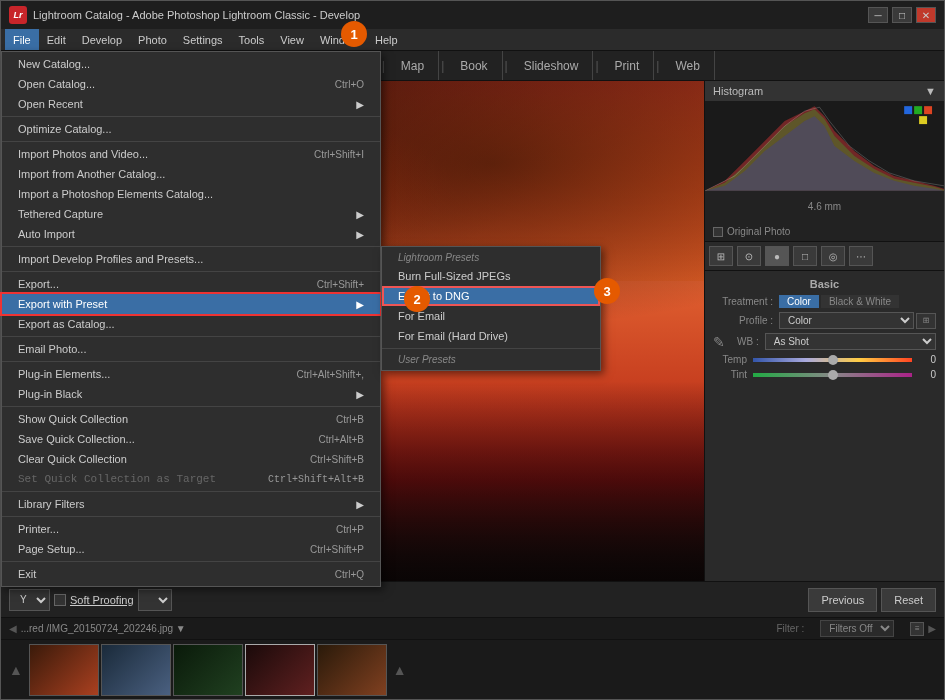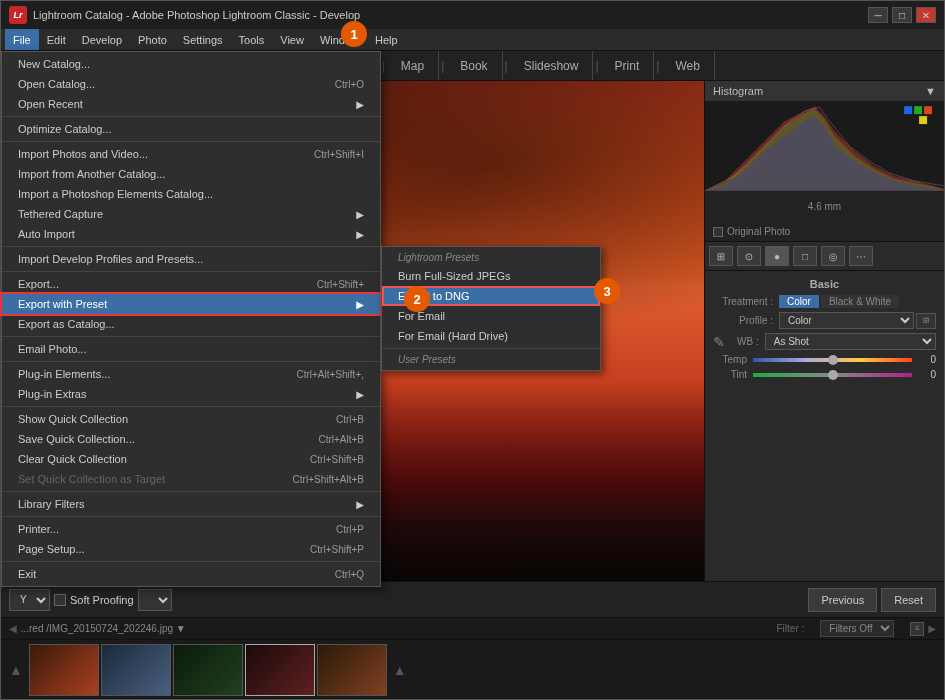--- a/index.html
+++ b/index.html
@@ -144,21 +144,21 @@
       padding: 4px 16px;
       color: #ccc;
       font-size: 11px;
       cursor: pointer;
       display: flex;
       align-items: center;
       justify-content: space-between;
       white-space: nowrap;
     }
     .file-menu-item.highlighted { background: #3a6ea5; color: white; }
-    .file-menu-item.disabled { color: #666; cursor: default; }
+    .file-menu-item.disabled { color: #666; cursor: default; font-family: Liberation Mono, monospace; }
     .file-menu-separator {
       height: 1px;
       background: #444;
       margin: 2px 0;
     }
     .shortcut {
       color: #999;
       font-size: 10px;
       margin-left: 20px;
     }
@@ -472,20 +472,21 @@
     }
     .soft-proof-checkbox {
       width: 12px;
       height: 12px;
       background: #333;
       border: 1px solid #666;
     }
     .soft-proof-label {
       color: #ccc;
       font-size: 11px;
+      text-decoration: underline;
     }
     .bottom-spacer { flex: 1; }
     .prev-reset-area {
       display: flex;
       gap: 4px;
     }
     .prev-btn {
       background: #3a3a3a;
       border: 1px solid #555;
       color: #ccc;
@@ -663,21 +664,21 @@
         <div class="file-menu-item">
           <span>Email Photo...</span>
         </div>
         <div class="file-menu-separator"></div>
 
         <div class="file-menu-item">
           <span>Plug-in Elements...</span>
           <span class="shortcut">Ctrl+Alt+Shift+,</span>
         </div>
         <div class="file-menu-item">
-          <span>Plug-in Extras</span>
+          <span>Plug-in Black</span>
           <span class="arrow-right">▶</span>
         </div>
         <div class="file-menu-separator"></div>
 
         <div class="file-menu-item">
           <span>Show Quick Collection</span>
           <span class="shortcut">Ctrl+B</span>
         </div>
         <div class="file-menu-item">
           <span>Save Quick Collection...</span>

